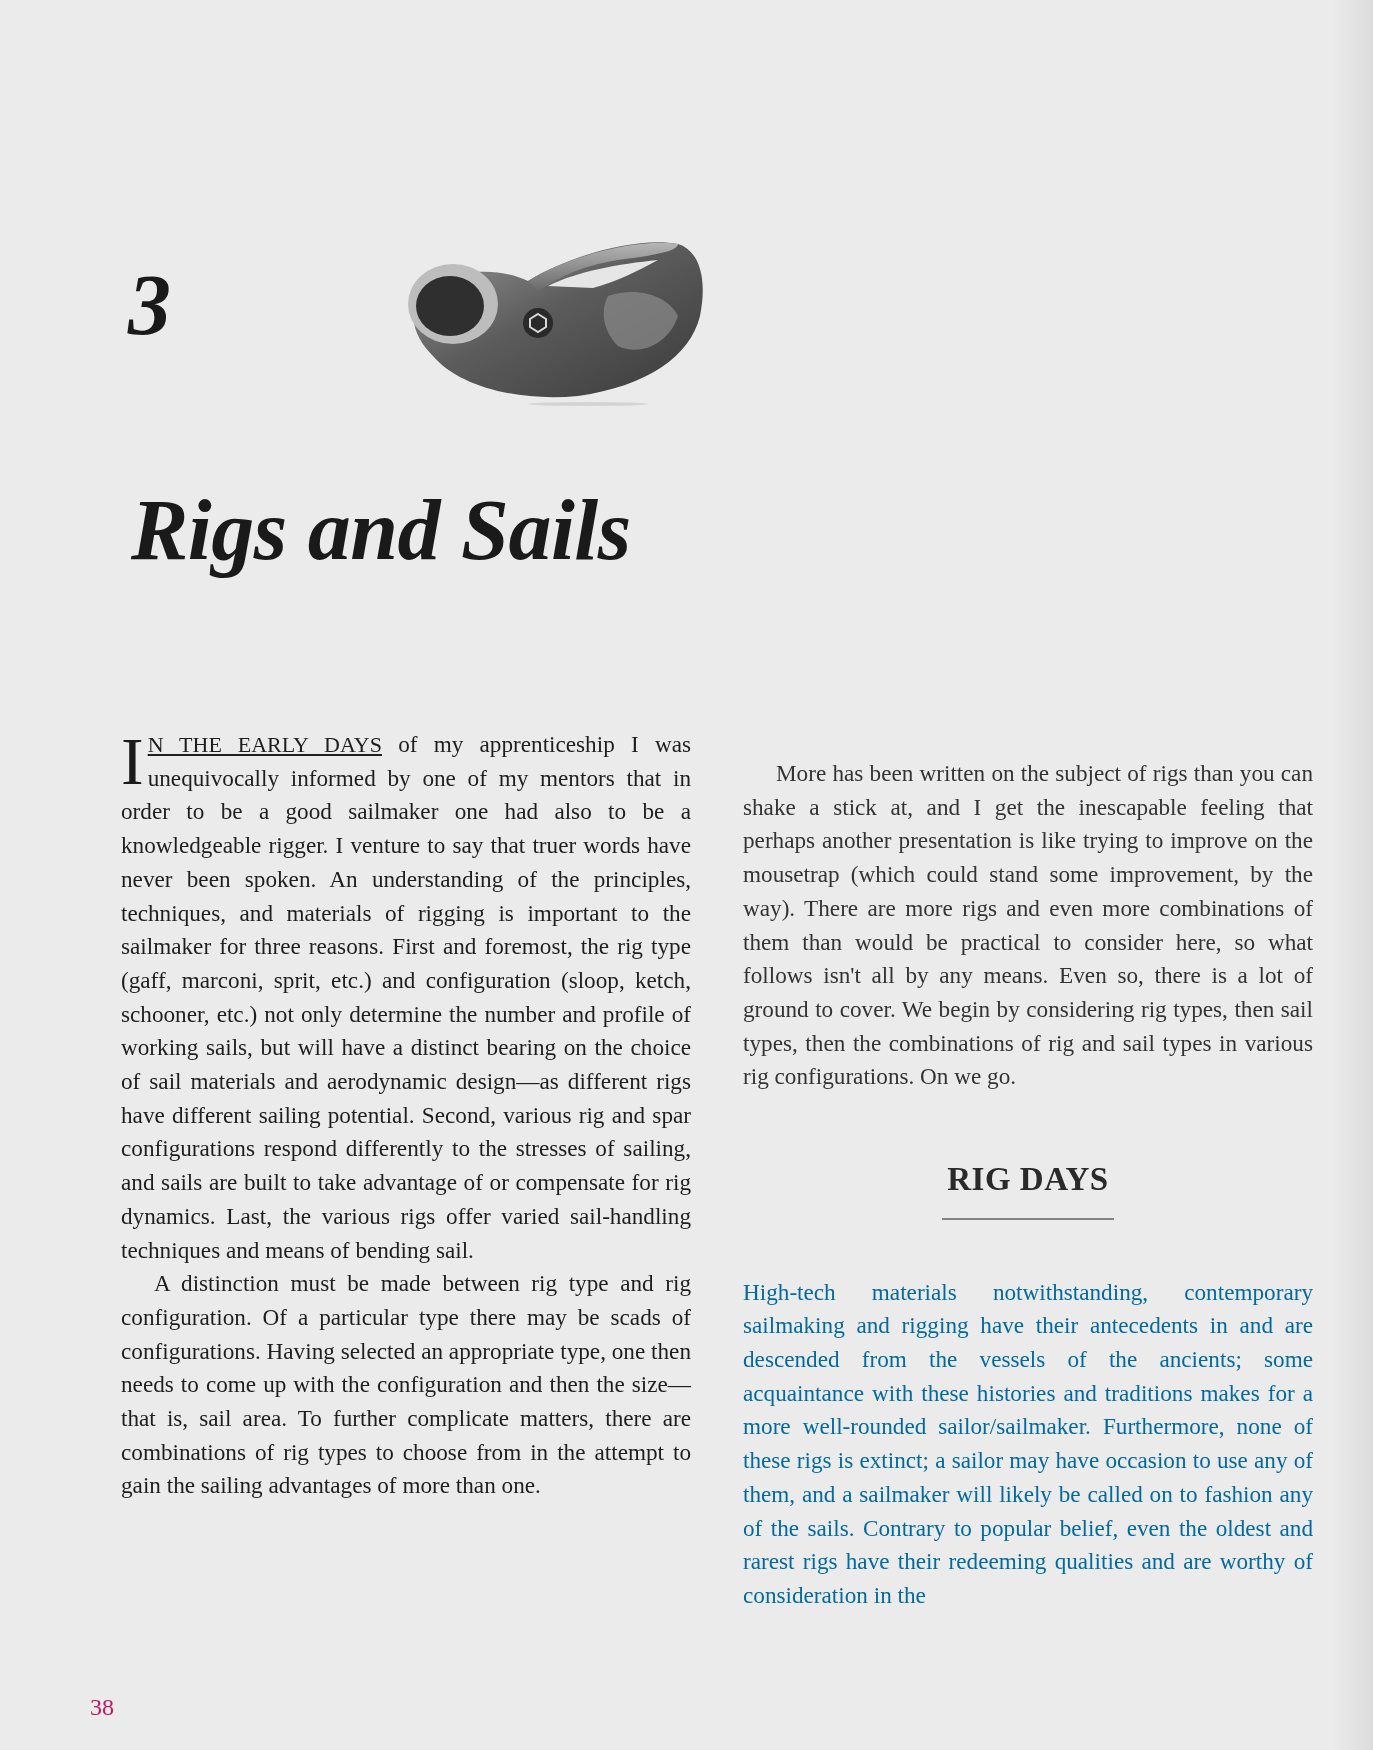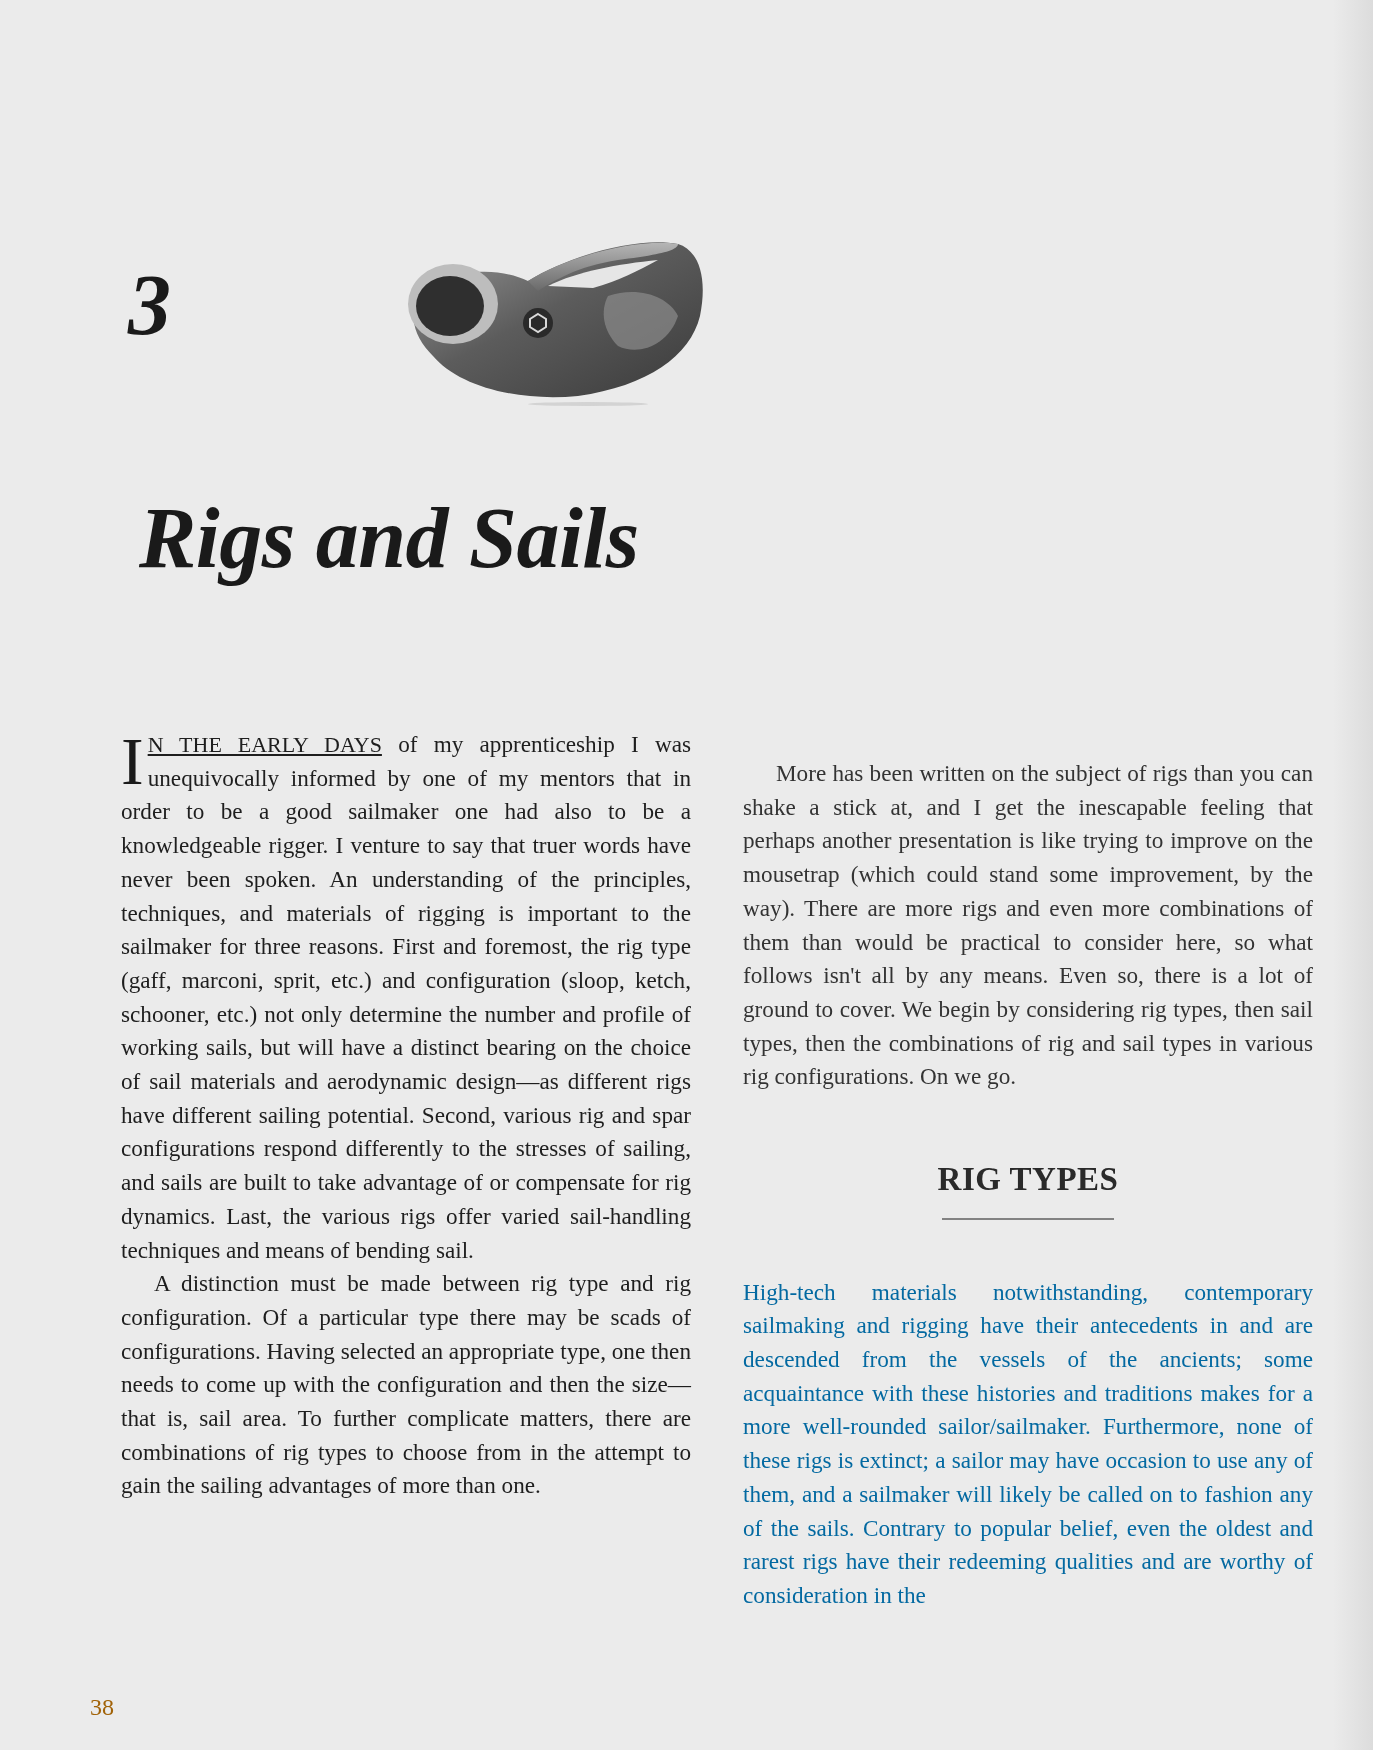--- a/index.html
+++ b/index.html
@@ -40,21 +40,21 @@
     }
     .chapter-title {
       position: absolute;
       left: 128px;
       top: 480px;
       font-size: 86px;
       font-weight: bold;
       font-style: italic;
       line-height: 1.1;
       color: #1a1a1a;
-      margin: 11px;
+      margin: 3px;
       letter-spacing: -0.5px;
     }
     .column {
       position: absolute;
       top: 728px;
       width: 570px;
       font-size: 23.2px;
       line-height: 33.7px;
       text-align: justify;
     }
@@ -94,21 +94,21 @@
     }
     .section-body {
       margin-top: 56px !important;
       color: #0369a1;
     }
     .page-number {
       position: absolute;
       left: 90px;
       top: 1694px;
       font-size: 24px;
-      color: #a16207;
+      color: #be185d;
     }
   </style>
 </head>
 <body>
 
 <div class="page-shade"></div>
 
 <div class="chapter-number">3</div>
 
 <svg class="chapter-illustration" viewBox="0 0 330 180">
@@ -144,18 +144,18 @@
 
 <div class="column col-left">
   <p>
     <span class="dropcap">I</span><span class="smallcaps-lead">N THE EARLY DAYS</span><span> of my apprenticeship I was unequivocally informed by one of my mentors that in order to be a good sailmaker one had also to be a knowledgeable rigger. I venture to say that truer words have never been spoken. An understanding of the principles, techniques, and materials of rigging is important to the sailmaker for three reasons. First and foremost, the rig type (gaff, marconi, sprit, etc.) and configuration (sloop, ketch, schooner, etc.) not only determine the number and profile of working sails, but will have a distinct bearing on the choice of sail materials and aerodynamic design—as different rigs have different sailing potential. Second, various rig and spar configurations respond differently to the stresses of sailing, and sails are built to take advantage of or compensate for rig dynamics. Last, the various rigs offer varied sail-handling techniques and means of bending sail.</span>
   </p>
   <p class="indent">A distinction must be made between rig type and rig configuration. Of a particular type there may be scads of configurations. Having selected an appropriate type, one then needs to come up with the configuration and then the size—that is, sail area. To further complicate matters, there are combinations of rig types to choose from in the attempt to gain the sailing advantages of more than one.</p>
 </div>
 
 <div class="column col-right">
   <p class="indent">More has been written on the subject of rigs than you can shake a stick at, and I get the inescapable feeling that perhaps another presentation is like trying to improve on the mousetrap (which could stand some improvement, by the way). There are more rigs and even more combinations of them than would be practical to consider here, so what follows isn't all by any means. Even so, there is a lot of ground to cover. We begin by considering rig types, then sail types, then the combinations of rig and sail types in various rig configurations. On we go.</p>
-  <h2 class="section-heading">RIG TYPES</h2>
+  <h2 class="section-heading">RIG DAYS</h2>
   <div class="section-rule"></div>
   <p class="section-body">High-tech materials notwithstanding, contemporary sailmaking and rigging have their antecedents in and are descended from the vessels of the ancients; some acquaintance with these histories and traditions makes for a more well-rounded sailor/sailmaker. Furthermore, none of these rigs is extinct; a sailor may have occasion to use any of them, and a sailmaker will likely be called on to fashion any of the sails. Contrary to popular belief, even the oldest and rarest rigs have their redeeming qualities and are worthy of consideration in the</p>
 </div>
 
 <div class="page-number">38</div>
 
 </body></html>

